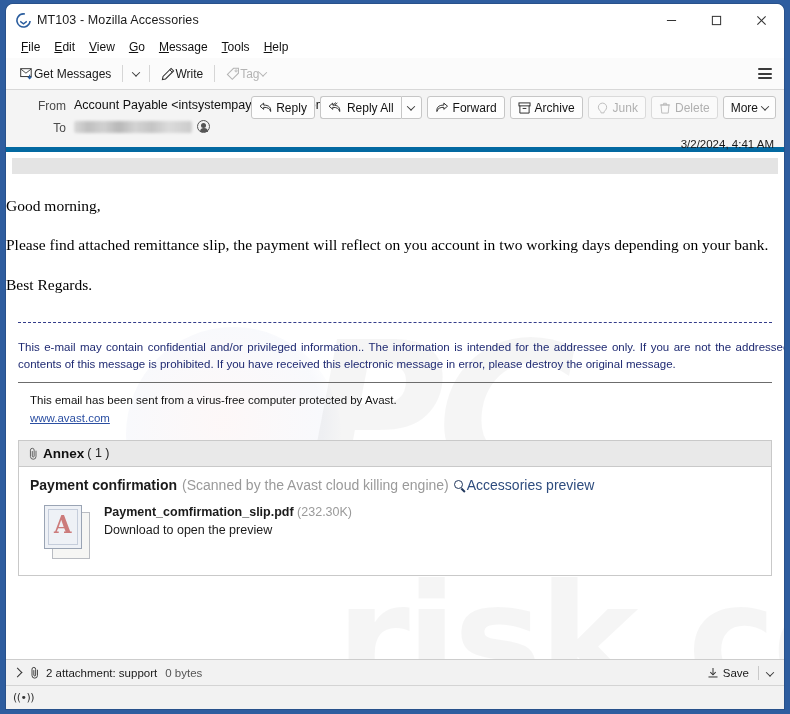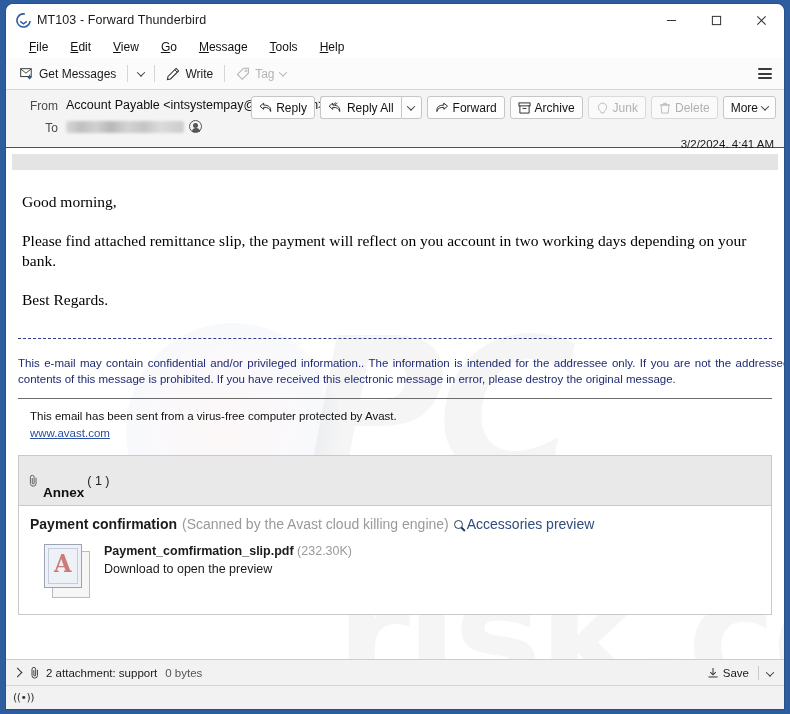--- a/index.html
+++ b/index.html
@@ -65,36 +65,35 @@
     display: flex;
     align-items: center;
     padding-left: 8px;
     border-bottom: 0;
   }
   .menu-item {
     font-size: 12px;
     color: #101010;
     padding: 2px 7px;
     white-space: nowrap;
-    margin-left: 8px;
   }
   .menu-item u { text-underline-offset: 1px; }
 
   
   .maintoolbar {
     height: 32px;
     flex: 0 0 32px;
     background: #fbfbfb;
     display: flex;
     align-items: center;
     padding: 0 6px 0 8px;
     border-bottom: 1px solid #d8d8d8;
   }
   .mt-btn {
-    display: flex; align-items: center; gap: 5px;
+    display: flex; align-items: center; 
     font-size: 12px; color: #1a1a1a;
     padding: 3px 6px;
     border-radius: 3px;
     white-space: nowrap;
   }
   .mt-btn.disabled { color: #b4b4b4; }
   .mt-caret {
     padding: 3px 5px; border-radius: 3px;
     display: flex; align-items: center;
   }
@@ -105,22 +104,22 @@
   .hamburger {
     width: 14px; height: 11px;
     display: flex; flex-direction: column; justify-content: space-between;
     margin-right: 6px;
   }
   .hamburger span { display: block; height: 2px; background: #3a3a3a; border-radius: 1px; }
 
   
   .headerpane {
     background: #f4f4f4;
-    border-bottom: 1px solid #0369a1;
-    padding: 6px 8px 7px 8px;
+    border-bottom: 5px solid #0369a1;
+    padding: 6px 8px 7px 16px;
     flex: 0 0 auto;
     position: relative;
   }
   .hdr-row {
     display: flex;
     align-items: flex-start;
     min-height: 21px;
     margin-bottom: 1px;
   }
   .hdr-label {
@@ -252,21 +251,21 @@
   }
   .topbar-grey {
     height: 16px;
     background: #e4e4e4;
     margin: 6px 6px 0 6px;
   }
   .msgtext {
     font-family: "Liberation Serif", "DejaVu Serif", serif;
     font-size: 15.5px;
     color: #000;
-    padding: 0 16px;
+    padding: 0 0;
     line-height: 1.25;
   }
   .msgtext p { margin: 20px 0 0 0; }
   .msgtext p.first { margin-top: 22px; }
   .dashed-rule {
     border: 0;
     border-top: 1px dashed #333c8a;
     margin: 28px 12px 0 12px;
   }
   .disclaimer {
@@ -307,21 +306,21 @@
   }
   .annexhdr {
     background: #e9e9e9;
     border-bottom: 1px solid #c9c9c9;
     padding: 5px 9px;
     display: flex;
     align-items: center;
     gap: 3px;
     font-size: 13.5px;
   }
-  .annex-title { font-weight: bold; color: #111; margin-top: 24px; }
+  .annex-title { font-weight: bold; color: #111; }
   .annex-count { color: #222; font-size: 12.5px; }
   .clip {
     display: inline-block;
     color: #555;
     font-size: 12px;
     transform: rotate(0deg);
     margin-right: 1px;
   }
   .annexbody { padding: 10px 11px 14px 11px; }
   .annex-line1 {
@@ -469,21 +468,21 @@
 <div class="desktop">
 <div class="window">
 
   <div class="titlebar">
     <span class="tb-icon">
       <svg width="15" height="15" viewBox="0 0 16 16">
         <circle cx="8" cy="8" r="7" fill="none" stroke="#2a5d9e" stroke-width="1.7" stroke-dasharray="30 10" transform="rotate(35 8 8)"></circle>
         <path d="M4.5 9 L8 11.5 L11.5 9" fill="none" stroke="#2a5d9e" stroke-width="1.5"></path>
       </svg>
     </span>
-    <span class="tb-title">MT103 - Forward Thunderbird</span>
+    <span class="tb-title">MT103 - Mozilla Accessories</span>
     <span class="tb-spacer"></span>
     <span class="tb-btn">
       <svg width="11" height="11" viewBox="0 0 12 12">
             <line x1="1" y1="6" x2="11" y2="6" stroke="#333" stroke-width="1.1"></line>
           </svg>
     </span>
     <span class="tb-btn">
       <svg width="11" height="11" viewBox="0 0 12 12">
             <rect x="1.5" y="1.5" width="9" height="9" fill="none" stroke="#333" stroke-width="1.1"></rect>
           </svg>

